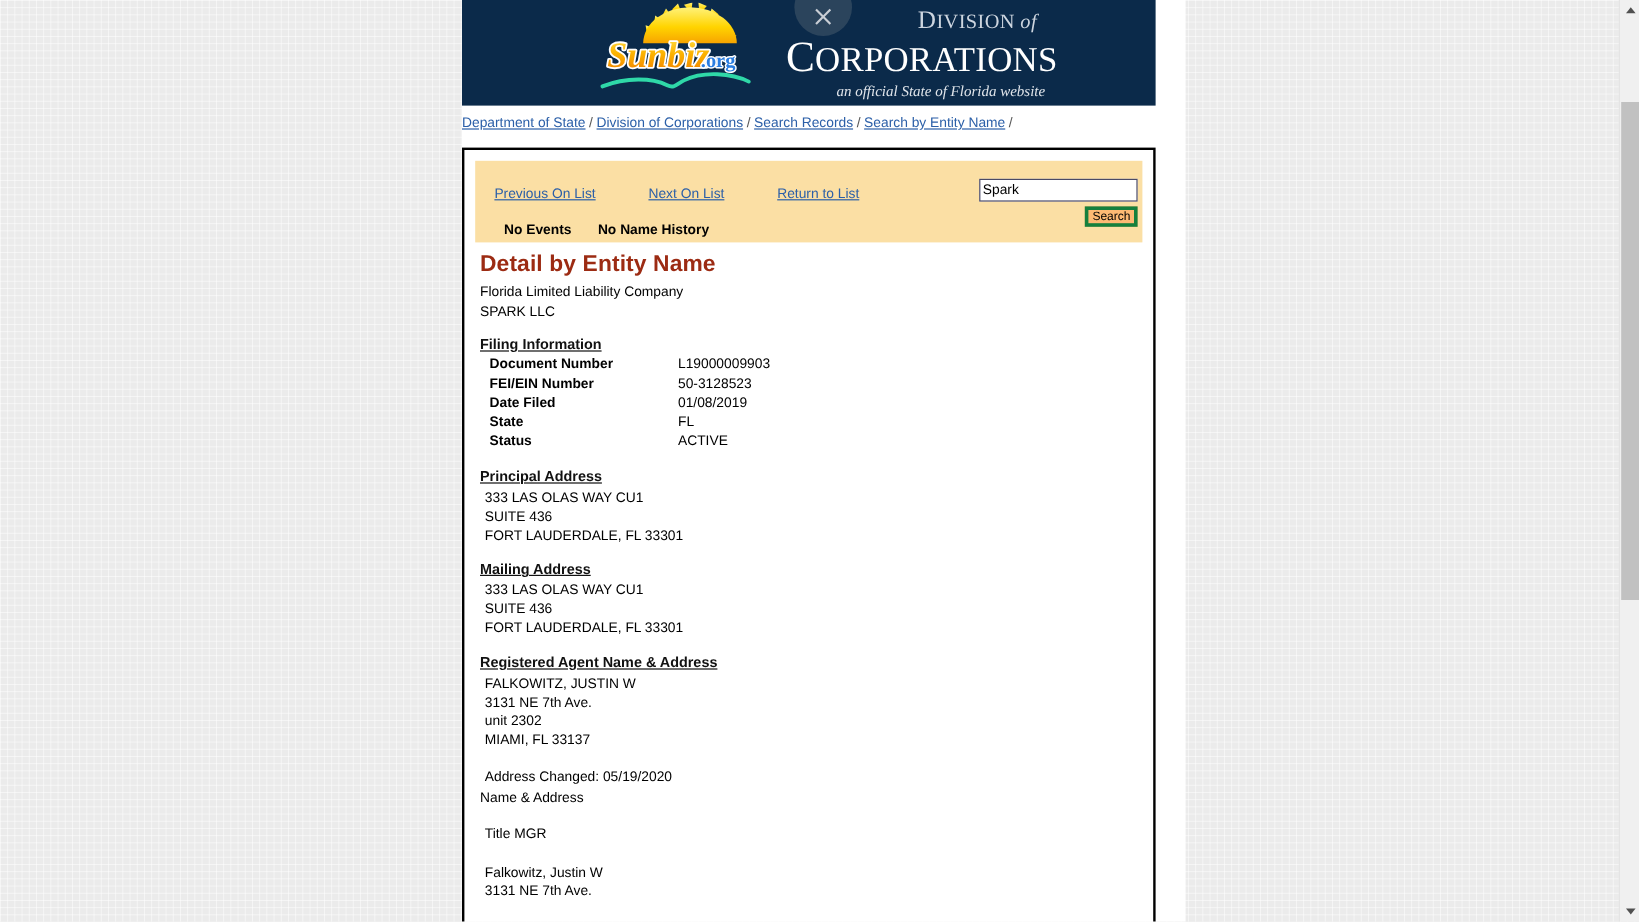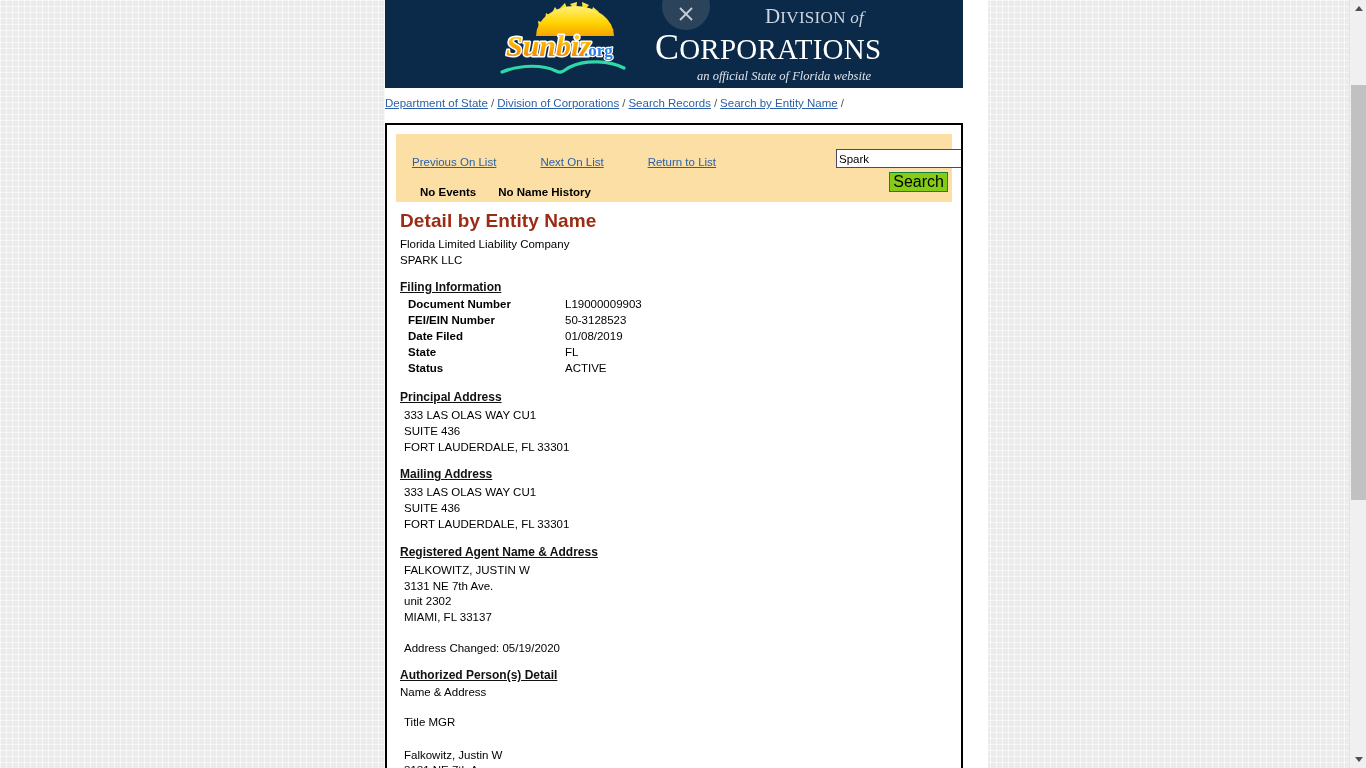--- a/index.html
+++ b/index.html
@@ -184,29 +184,28 @@
     width: 126px;
     height: 15px;
     font-family: "Liberation Sans", sans-serif;
     font-size: 11.5px;
     border: 1px solid #4a4a66;
     background: #ffffff;
     color: #000;
     padding: 1px 2px;
     box-sizing: content-box;
     display: block;
-    margin-left: 20px;
   }
   #search-button {
     margin-top: 4px;
     font-family: "Liberation Sans", sans-serif;
-    font-size: 16px;
+    font-size: 10px;
     padding: 0px 3px;
-    background: #84cc16;
-    border: 1px solid #15803d;
+    background: #fdba74;
+    border: 3px solid #15803d;
     color: #000;
     cursor: pointer;
   }
 
   
   #detail {
     padding: 8px 9px 0 9px;
     font-size: 11.5px;
     color: #000;
   }
@@ -437,21 +436,20 @@
 
       <div class="sect-head">Registered Agent Name &amp; Address</div>
       <div class="addr-block">
         <div>FALKOWITZ, JUSTIN W</div>
         <div>3131 NE 7th Ave.</div>
         <div>unit 2302</div>
         <div>MIAMI, FL 33137</div>
       </div>
       <div class="note-line">Address Changed: 05/19/2020</div>
 
-      <div class="sect-head">Authorized Person(s) Detail</div>
       <div class="bold-line">Name &amp; Address</div>
       <div class="gap-line">Title MGR</div>
       <div class="gap-line">Falkowitz, Justin W</div>
       <div class="tight-line">3131 NE 7th Ave.</div>
 
     </div>
   </div>
 </div>
 
 <div id="scrollbar">

